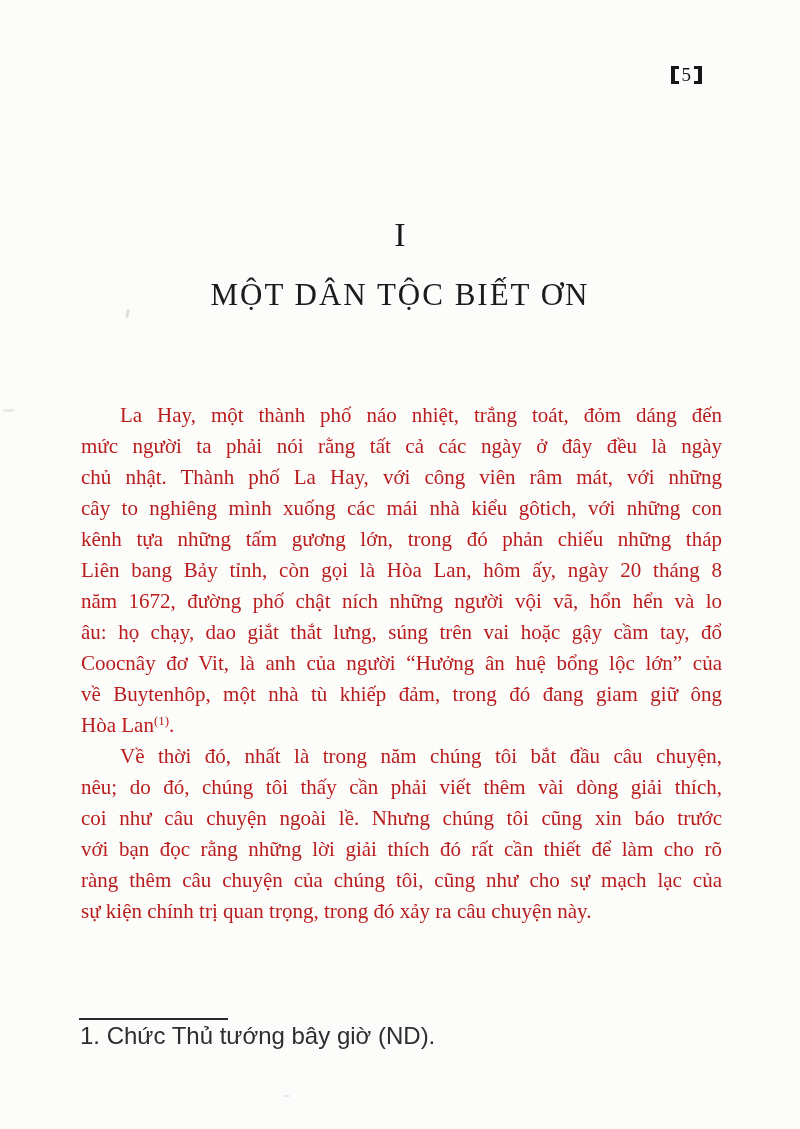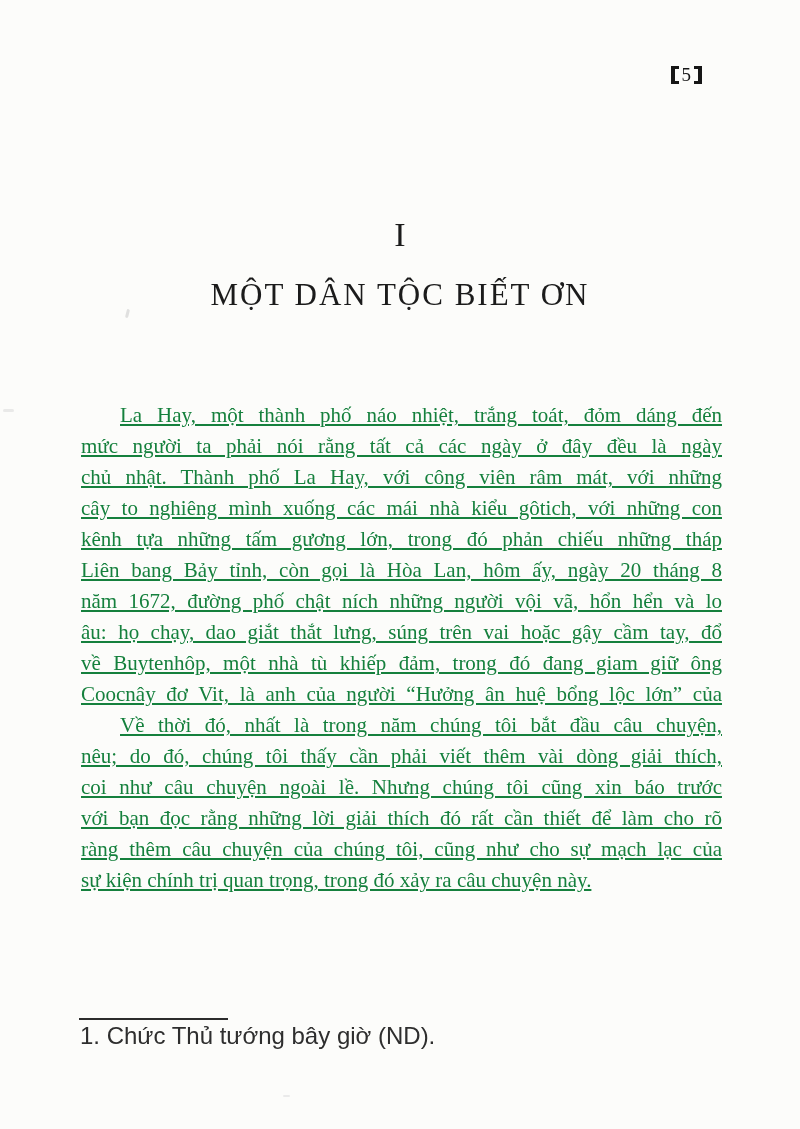--- a/index.html
+++ b/index.html
@@ -81,22 +81,21 @@
     color: #1b1b1b;
   }
 
   
   .bodytext {
     position: absolute;
     left: 81px;
     top: 400px;
     width: 641px;
     font-size: 21px;
-    color: #15803d;
-    text-decoration: underline;
+    color: #b91c1c;
   }
   .para { margin: 0; }
   .para2 { }
   .line {
     line-height: 31px;
     height: 31px;
     text-align: justify;
     text-align-last: justify;
     white-space: normal;
     overflow: visible;
@@ -160,22 +159,23 @@
   <div class="bodytext">
     <div class="para para1">
         <div class="line first">La Hay, một thành phố náo nhiệt, trắng toát, đỏm dáng đến</div>
         <div class="line">mức người ta phải nói rằng tất cả các ngày ở đây đều là ngày</div>
         <div class="line">chủ nhật. Thành phố La Hay, với công viên râm mát, với những</div>
         <div class="line">cây to nghiêng mình xuống các mái nhà kiểu gôtich, với những con</div>
         <div class="line">kênh tựa những tấm gương lớn, trong đó phản chiếu những tháp</div>
         <div class="line">Liên bang Bảy tỉnh, còn gọi là Hòa Lan, hôm ấy, ngày 20 tháng 8</div>
         <div class="line">năm 1672, đường phố chật ních những người vội vã, hổn hển và lo</div>
         <div class="line">âu: họ chạy, dao giắt thắt lưng, súng trên vai hoặc gậy cầm tay, đổ</div>
+        <div class="line">Coocnây đơ Vit, là anh của người “Hưởng ân huệ bổng lộc lớn” của</div>
         <div class="line">về Buytenhôp, một nhà tù khiếp đảm, trong đó đang giam giữ ông</div>
-        <div class="line">Coocnây đơ Vit, là anh của người “Hưởng ân huệ bổng lộc lớn” của</div>
+        <div class="line last"><span>Hòa Lan</span><sup>(1)</sup><span>.</span></div>
       </div>
     <div class="para para2">
         <div class="line first">Về thời đó, nhất là trong năm chúng tôi bắt đầu câu chuyện,</div>
         <div class="line">nêu; do đó, chúng tôi thấy cần phải viết thêm vài dòng giải thích,</div>
         <div class="line">coi như câu chuyện ngoài lề. Nhưng chúng tôi cũng xin báo trước</div>
         <div class="line">với bạn đọc rằng những lời giải thích đó rất cần thiết để làm cho rõ</div>
         <div class="line">ràng thêm câu chuyện của chúng tôi, cũng như cho sự mạch lạc của</div>
         <div class="line last">sự kiện chính trị quan trọng, trong đó xảy ra câu chuyện này.</div>
       </div>
   </div>

